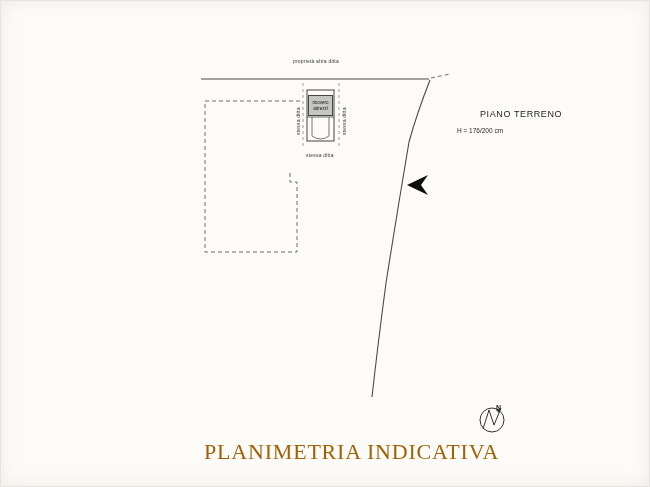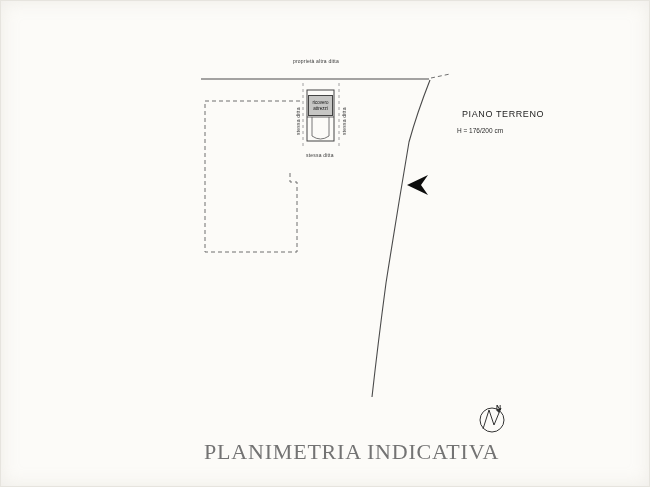--- a/index.html
+++ b/index.html
@@ -45,21 +45,21 @@
     text-align: center;
     font-size: 4.5px;
     line-height: 1.25;
     color: #101010;
     white-space: normal;
     word-break: break-word;
     padding: 1px;
   }
   .piano-terreno {
     position: absolute;
-    left: 461px; top: 108px;
+    left: 479px; top: 108px;
     font-size: 9px;
     letter-spacing: 0.6px;
     color: #1d1d1d;
   }
   .altezza {
     position: absolute;
     left: 456px; top: 126px;
     font-size: 6.5px;
     color: #2a2a2a;
   }
@@ -69,21 +69,21 @@
     font-size: 7px;
     font-weight: bold;
     color: #222;
   }
   .main-title {
     position: absolute;
     left: 203px; top: 438px;
     font-family: "Liberation Serif", serif;
     font-size: 22px;
     letter-spacing: 0.8px;
-    color: #737373;
+    color: #a16207;
   }
 </style>
 </head>
 <body>
 
 <div class="page">
 
   <svg class="plan-svg" viewBox="0 0 650 487" aria-hidden="true">
 
     <line x1="200" y1="78" x2="428" y2="78" stroke="#4a4a4a" stroke-width="1.2"></line>

